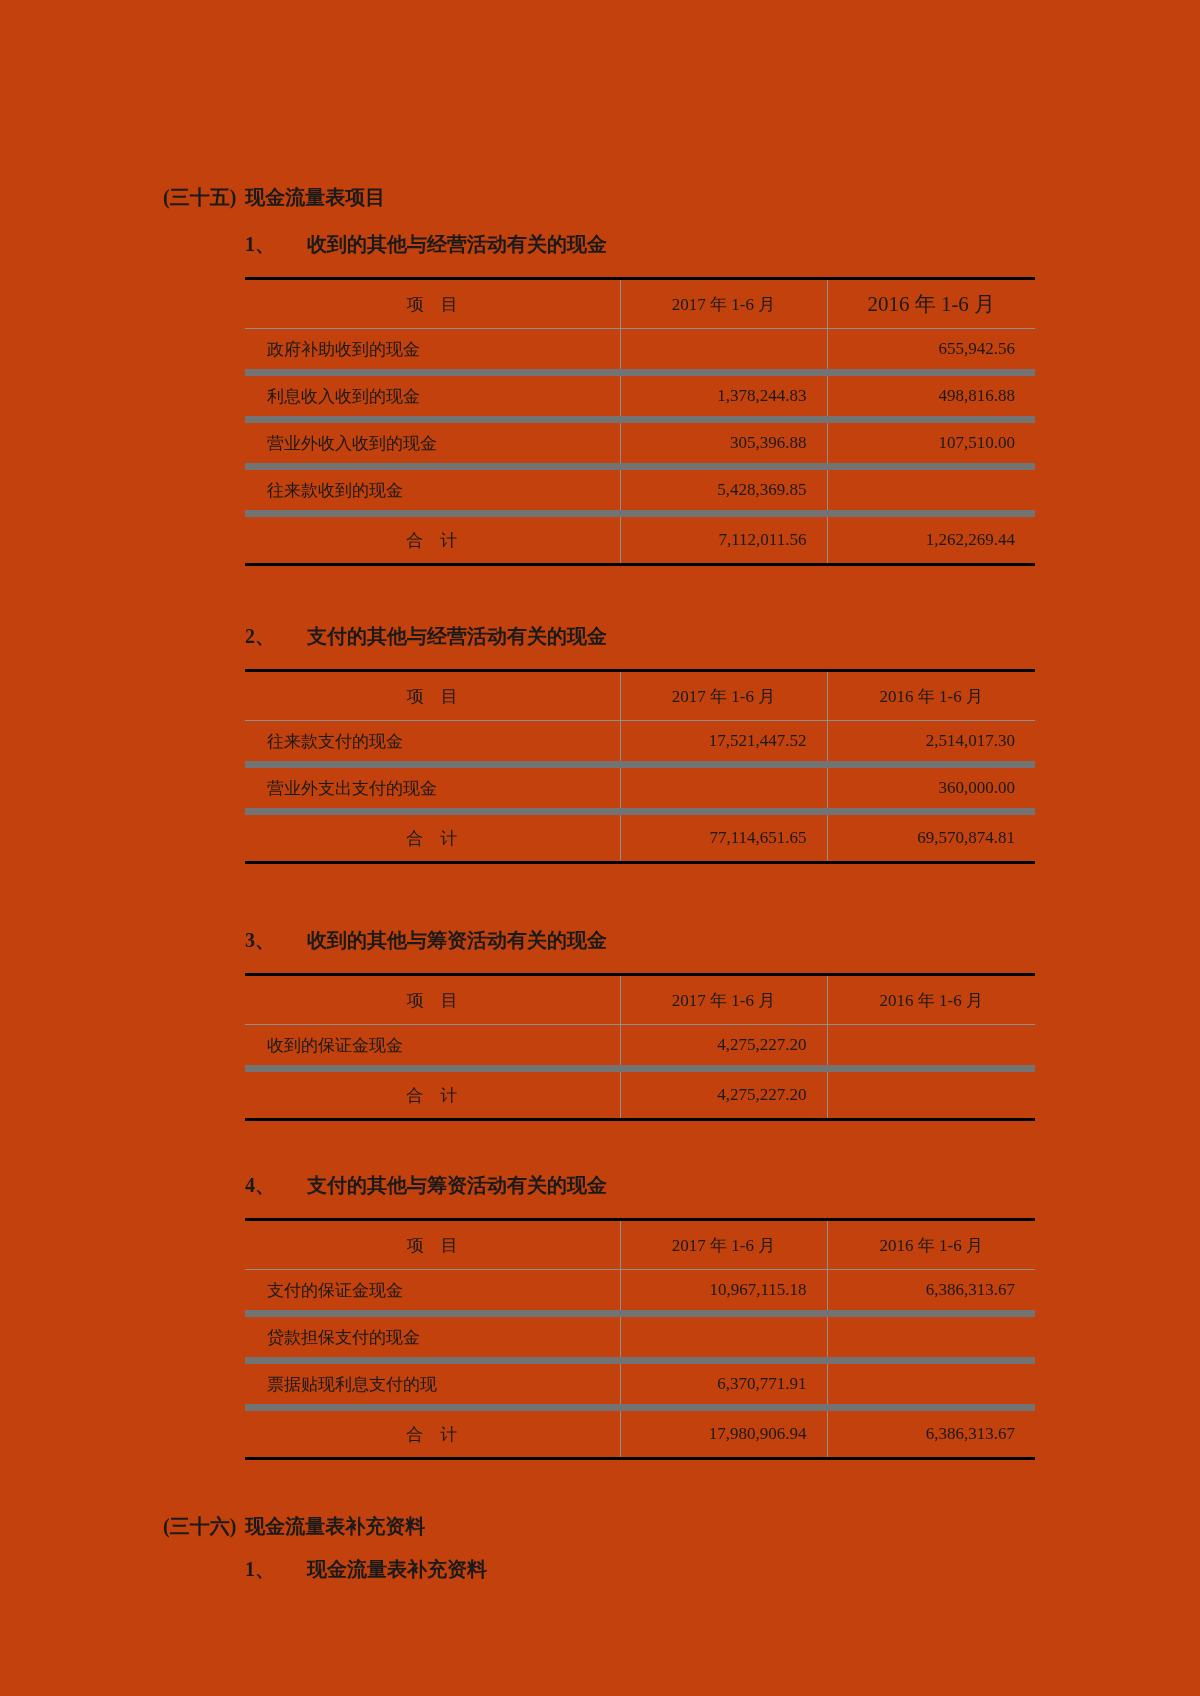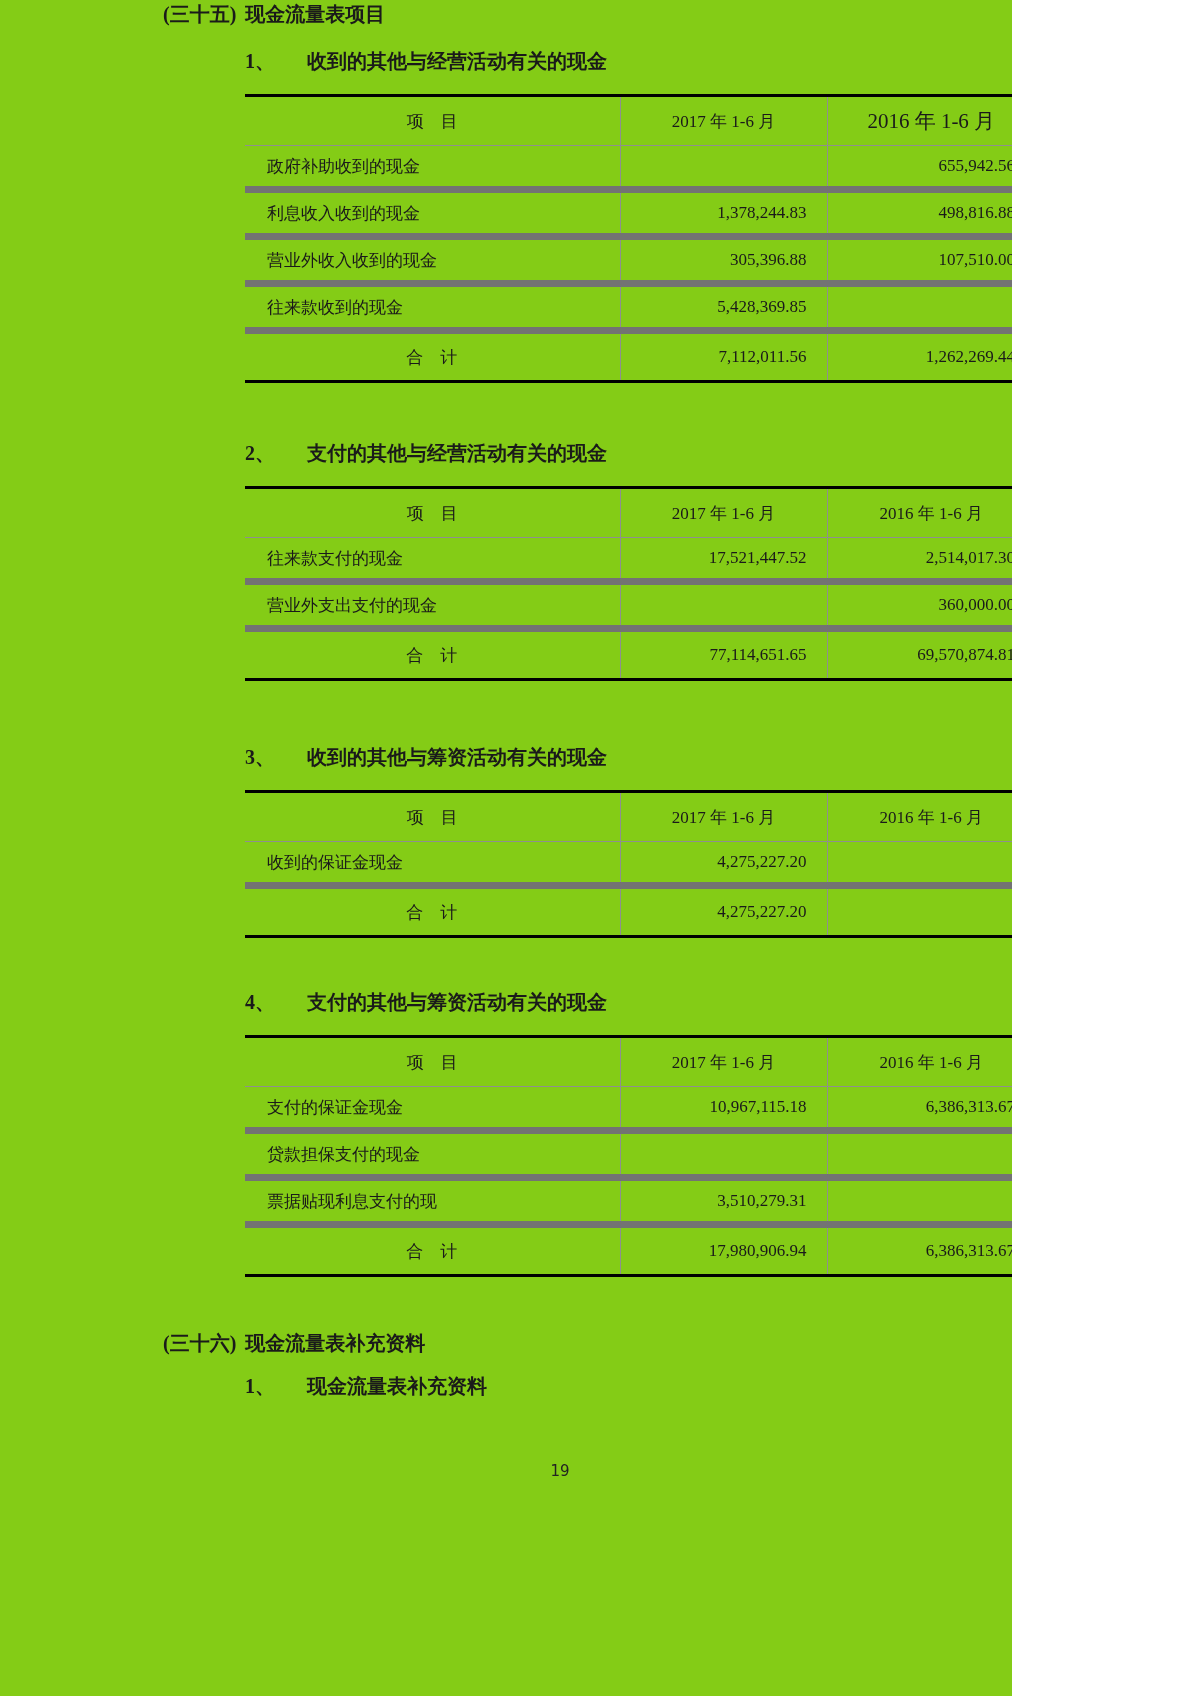--- a/index.html
+++ b/index.html
@@ -1,24 +1,25 @@
 <!DOCTYPE html>
 <html><head>
 <meta charset="utf-8">
 <style>
   html, body { margin: 0; padding: 0; background: #ffffff; }
   .page {
     position: relative;
-    width: 1012px;
+    width: 1200px;
     height: 1696px;
-    background: #84cc16;
+    background: #c2410c;
     font-family: "Liberation Serif", "DejaVu Serif", serif;
     color: #1a1a1a;
     overflow: hidden;
     box-sizing: border-box;
+    padding-top: 183px;
   }
   
   .h-main {
     margin-left: 163px;
     font-size: 20px;
     font-weight: bold;
     line-height: 28px;
     white-space: nowrap;
   }
   .h-main .h-label { margin-right: 9px; }
@@ -230,35 +231,34 @@
           <td class="val">10,967,115.18</td>
           <td class="val">6,386,313.67</td>
         </tr>
         <tr>
           <td class="item">贷款担保支付的现金</td>
           <td class="val"></td>
           <td class="val"></td>
         </tr>
         <tr>
           <td class="item">票据贴现利息支付的现</td>
-          <td class="val">3,510,279.31</td>
+          <td class="val">6,370,771.91</td>
           <td class="val"></td>
         </tr>
         <tr class="total">
           <td class="tlabel">合　计</td>
           <td class="val">17,980,906.94</td>
           <td class="val">6,386,313.67</td>
         </tr>
       </tbody>
   </table>
 
   <div class="h-main mt-s36">
     <span class="h-label">(三十六)</span><span>现金流量表补充资料</span>
   </div>
 
   <div class="h-sub mt-s36sub">
     <span class="num">1、</span>
     <span>现金流量表补充资料</span>
   </div>
 
-  <div class="page-number">19</div>
 
 </div>
 
 </body></html>

